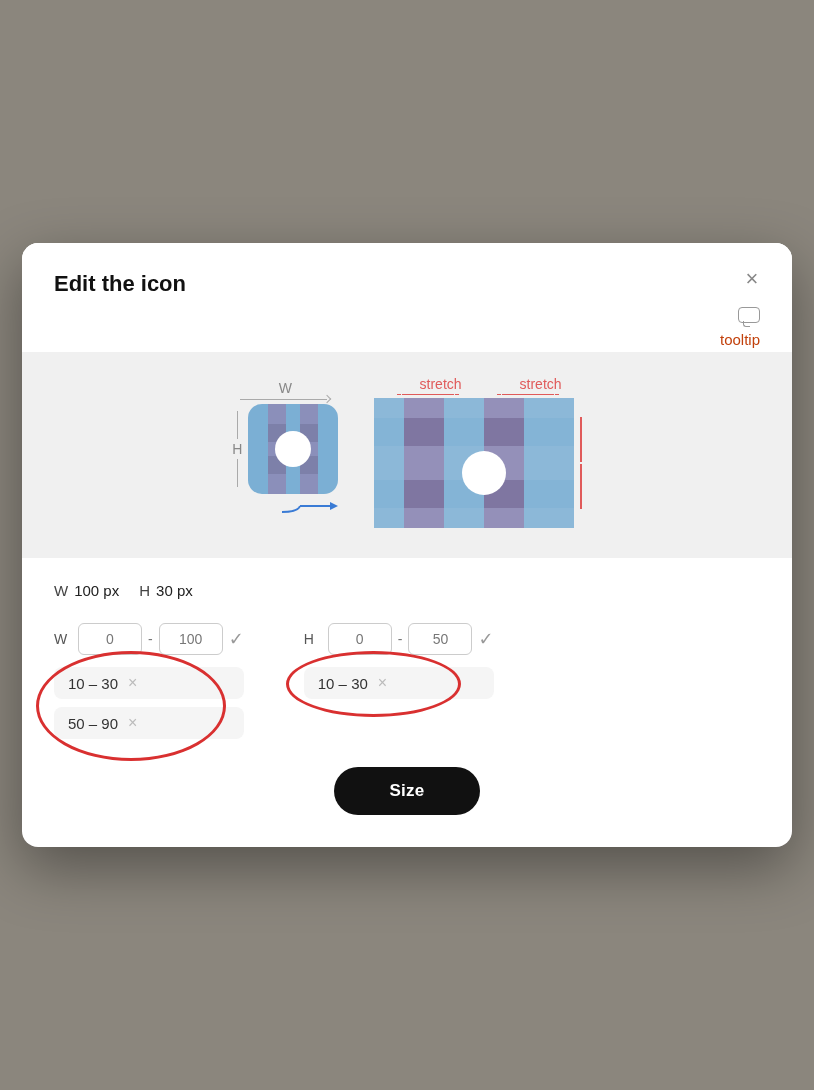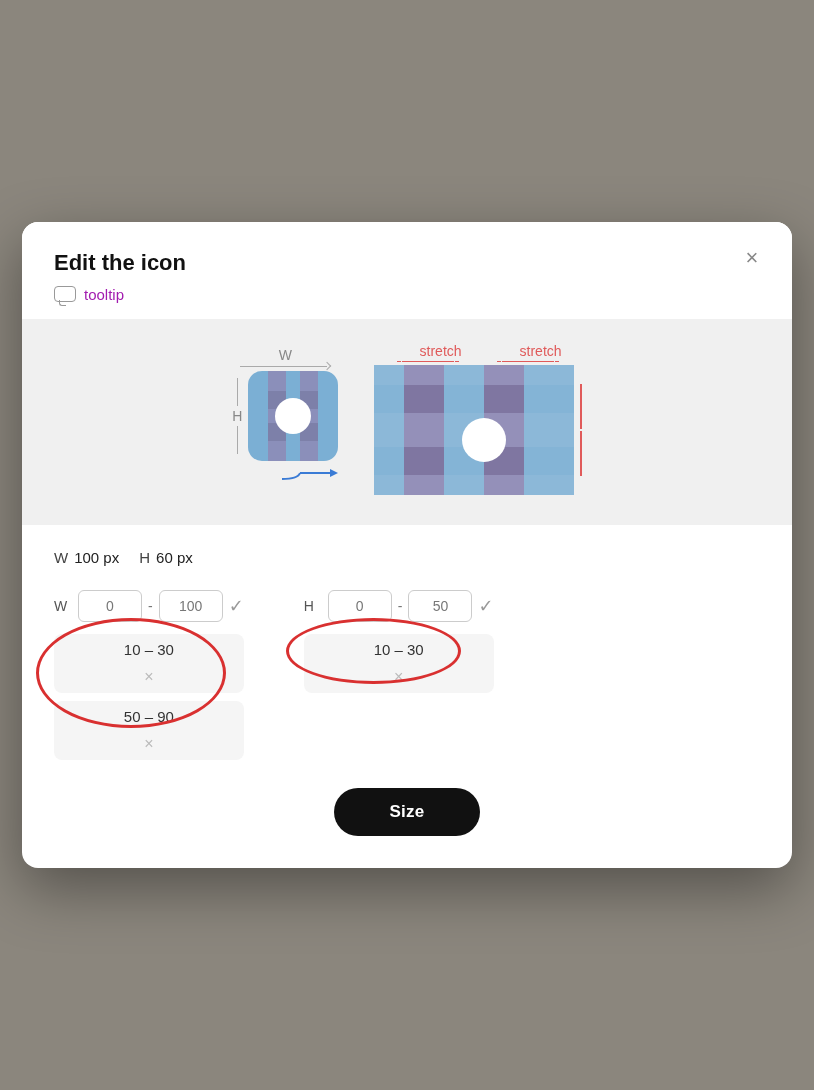--- a/index.html
+++ b/index.html
@@ -30,35 +30,36 @@
       position: relative;
       z-index: 10;
       background: #fff;
       border-radius: 16px;
       width: 770px;
       max-height: 1060px;
       box-shadow: 0 20px 60px rgba(0,0,0,0.4);
       overflow: hidden;
     }
     .modal-header {
-      padding: 28px 32px 16px 32px;
+      padding: 28px 32px 4px 32px;
       background: #fff;
     }
     .modal-title {
       font-size: 22px;
       font-weight: 700;
       color: #111;
       margin-bottom: 10px;
     }
     .tooltip-row {
       display: flex;
-      align-items: flex-start;
+      align-items: flex-end;
       gap: 8px;
-      color: #a21caf;
+      color: #c2410c;
       font-size: 15px;
+      flex-direction: column;
     }
     .tooltip-icon {
       display: inline-block;
       width: 22px;
       height: 16px;
       border: 1.5px solid #999;
       border-radius: 4px;
       position: relative;
     }
     .tooltip-icon::after {
@@ -210,21 +211,20 @@
     }
     .tag {
       display: inline-flex;
       align-items: center;
       gap: 10px;
       background: #f5f5f5;
       border-radius: 8px;
       padding: 7px 14px;
       font-size: 15px;
       color: #333;
-      flex-direction: column;
     }
     .tag-x {
       color: #bbb;
       font-size: 16px;
       cursor: pointer;
       font-weight: 400;
     }
 
     .save-row {
       display: flex;
@@ -359,21 +359,21 @@
       </div>
     </div>
   </div>
 
   <div class="modal-body">
 
     <div class="size-row">
       <span class="size-dim-label">W</span>
       <span class="size-value">100 px</span>
       <span class="size-dim-label">H</span>
-      <span class="size-value">60 px</span>
+      <span class="size-value">30 px</span>
     </div>
 
     <div class="stretch-areas-section">
 
       <div class="stretch-inputs-row">
 
         <div class="stretch-col">
           <div class="stretch-input-row">
             <span class="stretch-col-label">W</span>
             <input class="stretch-input" type="text" value="0" style="">

